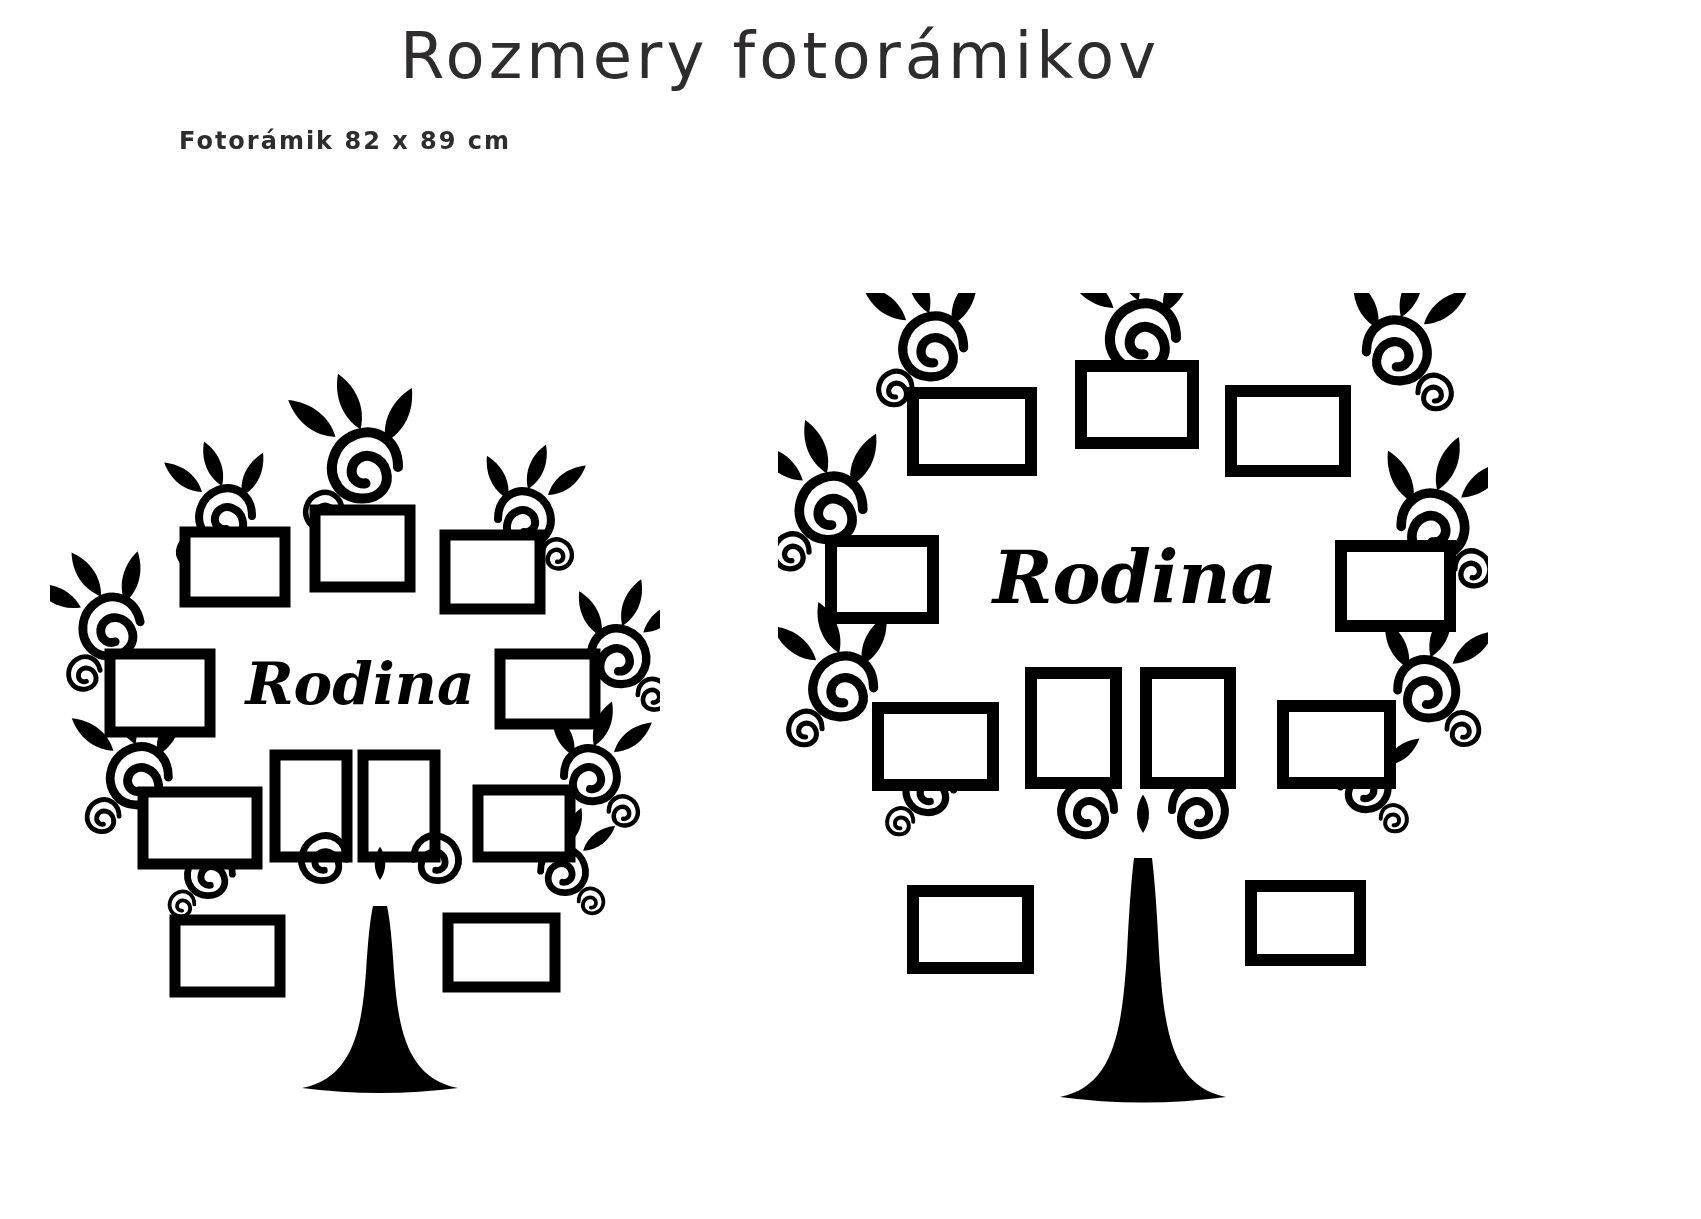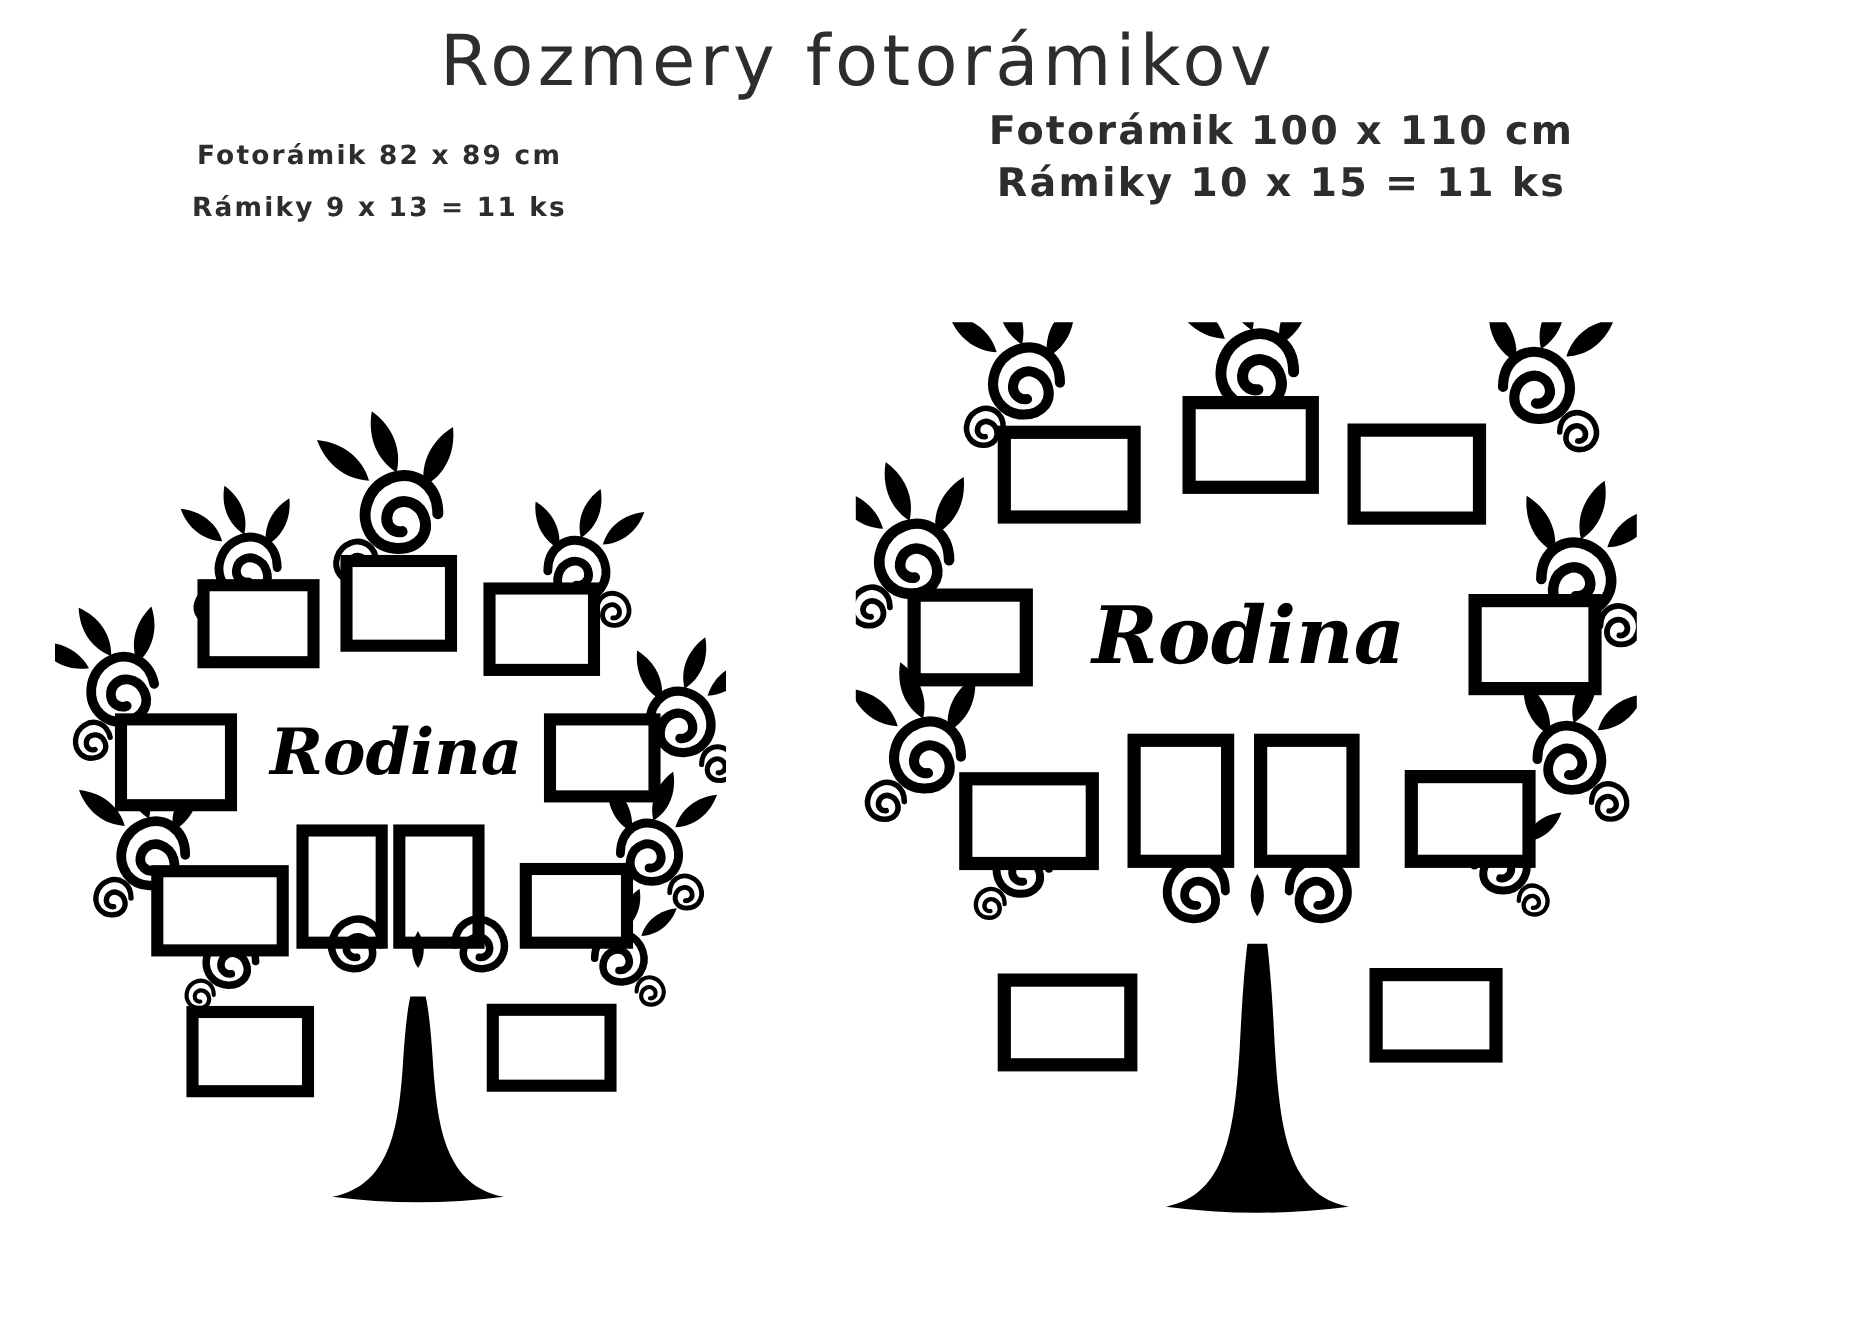--- a/index.html
+++ b/index.html
@@ -45,27 +45,22 @@
 </style>
 </head>
 <body>
 
 <div class="canvas">
 
   <h1 class="page-title">Rozmery fotorámikov</h1>
 
   <div class="specs specs-left">
     <div>Fotorámik 82 x 89 cm</div>
-    <div>Rámiky 9 x 13 = 11 ks</div>
   </div>
 
-  <div class="specs specs-right">
-    <div>Fotorámik 100 x 110 cm</div>
-    <div>Rámiky 10 x 15 = 11 ks</div>
-  </div>
 
   <svg class="tree-svg tree-left" width="610" height="845" viewBox="0 0 610 845" xmlns="http://www.w3.org/2000/svg">
     <defs>
       <path id="spiral" d="M64,32 C64,10 46,0 30,6 C12,13 6,34 16,48 C25,60 44,60 52,50 C58,42 55,28 44,24 C36,21 28,26 27,34 C26,41 32,46 38,45" fill="none" stroke="#000" stroke-width="8" stroke-linecap="round"></path>
       <path id="leaf" d="M0,0 C10,-14 10,-32 0,-48 C-10,-32 -10,-14 0,0 Z" fill="#000"></path>
       <g id="flourish">
         <use href="#spiral"></use>
         <use href="#spiral" transform="translate(-16,50) scale(0.55)"></use>
         <use href="#leaf" transform="translate(34,2) rotate(-22)"></use>
         <use href="#leaf" transform="translate(54,12) rotate(26)"></use>

